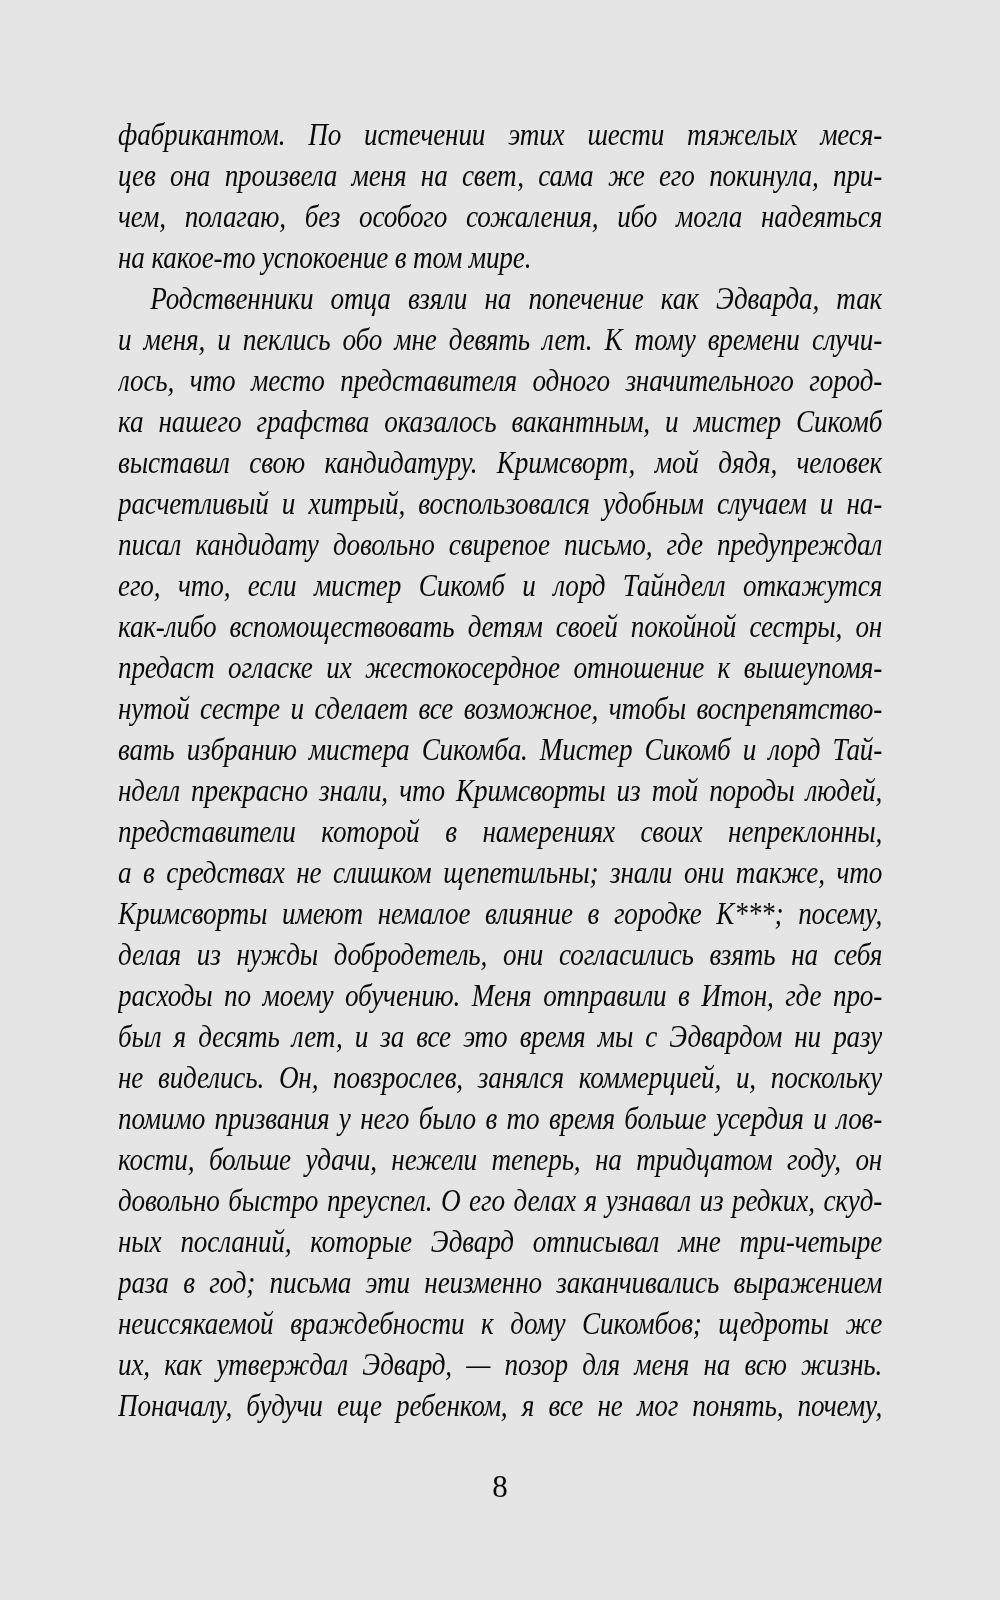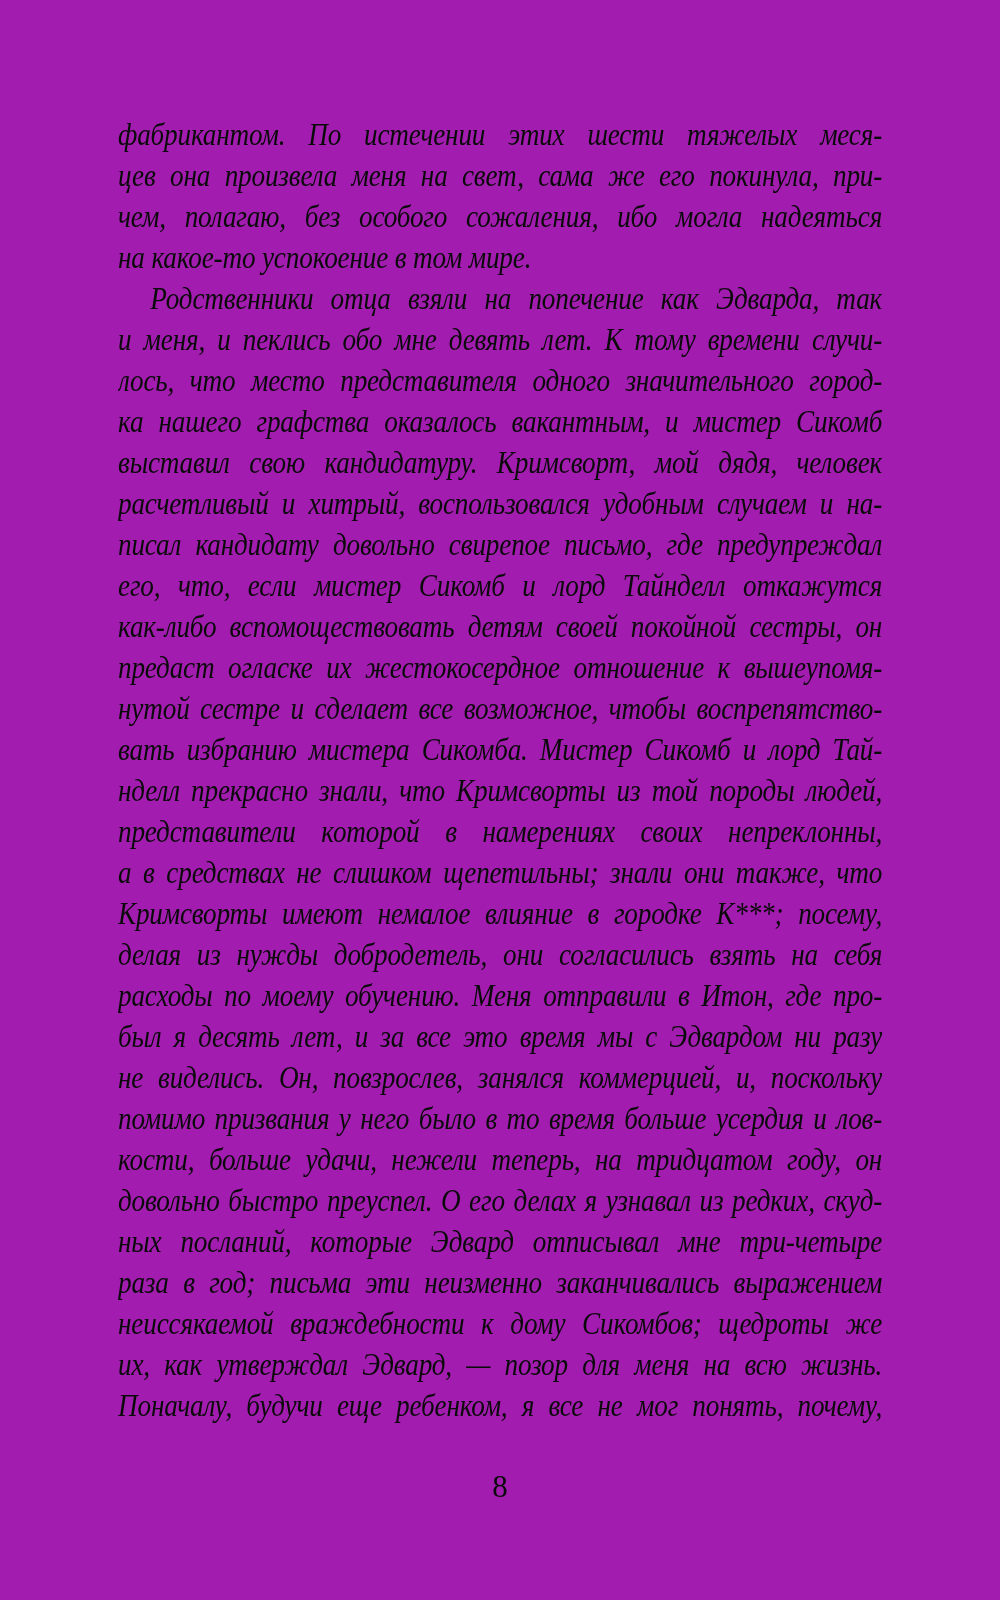--- a/index.html
+++ b/index.html
@@ -4,21 +4,21 @@
 <style>
   html, body {
     margin: 0;
     padding: 0;
     background: #ffffff;
   }
   .page {
     position: relative;
     width: 1000px;
     height: 1600px;
-    background: #a21caf;
+    background: #e5e5e5;
     overflow: hidden;
     font-family: "Liberation Serif", "DejaVu Serif", serif;
     color: #0a0a0a;
   }
   .text-block {
     position: absolute;
     left: 118px;
     top: 114px;
     width: 899px;              
     transform: scaleX(0.85);   

